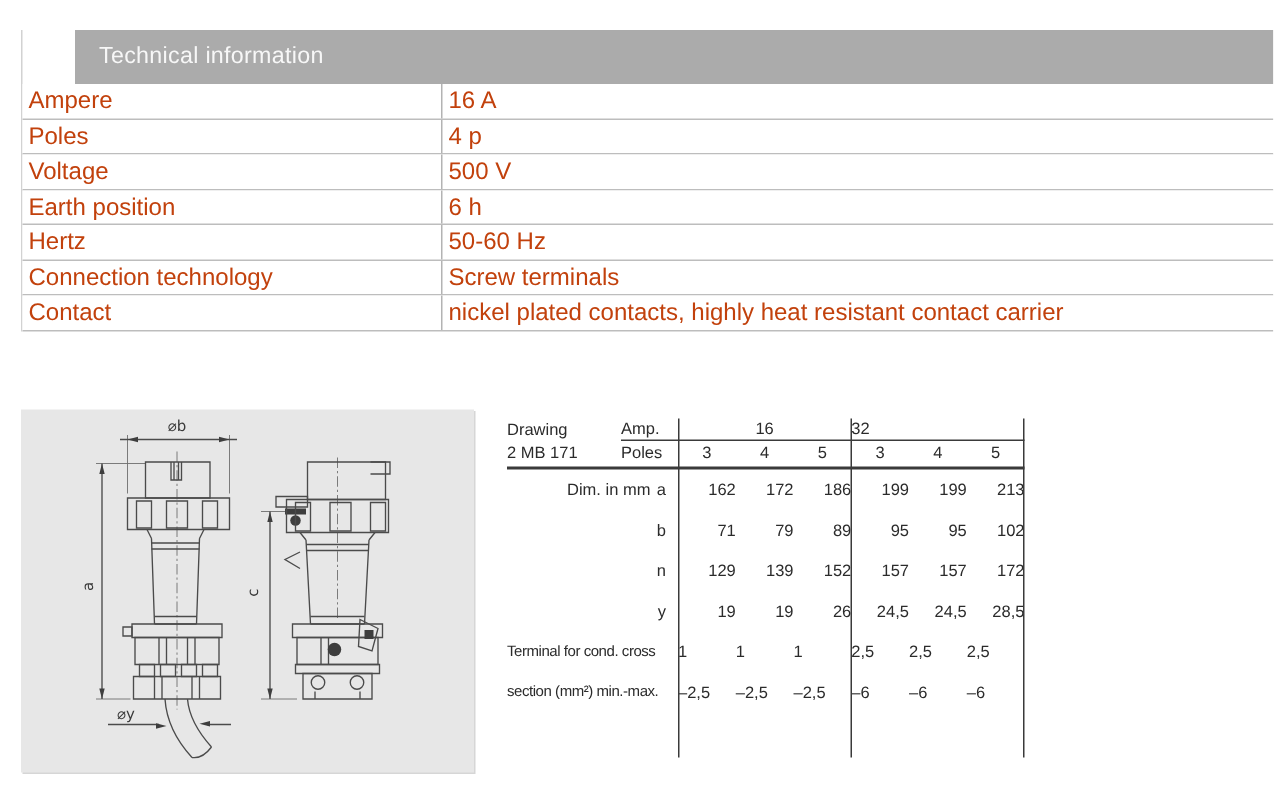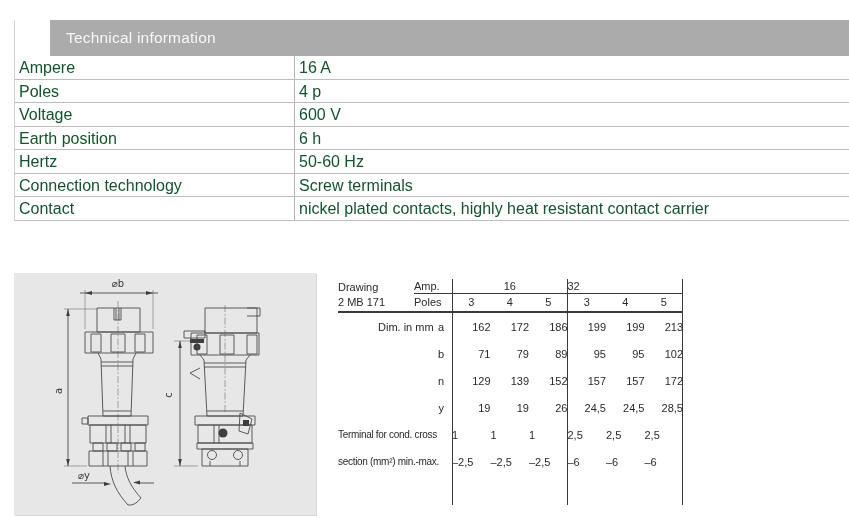--- a/index.html
+++ b/index.html
@@ -5,21 +5,21 @@
   * { margin:0; padding:0; box-sizing:border-box; }
   html,body { width:849px; height:529px; background:#ffffff;
               font-family:"Liberation Sans", sans-serif; }
   .page { position:relative; width:849px; height:529px; overflow:hidden; background:#fff; }
 
   
   .ti { position:absolute; left:14px; top:20px; width:835px; border-left:1px solid #d2d2d2; }
   .ti-header { height:36px; background:#ababab; color:#f7f7f7;
                font-size:15.5px; line-height:36px; padding-left:16px; letter-spacing:.2px;margin-left:35px; }
   .ti-row { display:flex; height:23.5px; border-bottom:1px solid #bdbdbd;
-            font-size:16px; line-height:23px; color:#14532d; background:#fff; }
+            font-size:16px; line-height:23px; color:#c2410c; background:#fff; }
   .ti-label { flex:none; width:280px; padding-left:4px; border-right:1px solid #b3b3b3;
               white-space:nowrap; overflow:hidden; }
   .ti-value { flex:1; padding-left:4px; white-space:nowrap; overflow:hidden; }
 
   
   .panel { position:absolute; left:14px; top:273px; width:302px; height:242px;
            background:#e7e7e7; box-shadow:1px 1px 0 #d6d6d6; }
   .panel svg { display:block; }
   .dwg { stroke:#4b4b4b; stroke-width:0.9; fill:none; }
   .dwg-thin { stroke:#6e6e6e; stroke-width:0.6; fill:none; }
@@ -56,21 +56,21 @@
     <div class="ti-row">
       <div class="ti-label">Ampere</div>
       <div class="ti-value">16 A</div>
     </div>
     <div class="ti-row">
       <div class="ti-label">Poles</div>
       <div class="ti-value">4 p</div>
     </div>
     <div class="ti-row">
       <div class="ti-label">Voltage</div>
-      <div class="ti-value">600 V</div>
+      <div class="ti-value">500 V</div>
     </div>
     <div class="ti-row">
       <div class="ti-label">Earth position</div>
       <div class="ti-value">6 h</div>
     </div>
     <div class="ti-row">
       <div class="ti-label">Hertz</div>
       <div class="ti-value">50-60 Hz</div>
     </div>
     <div class="ti-row">

